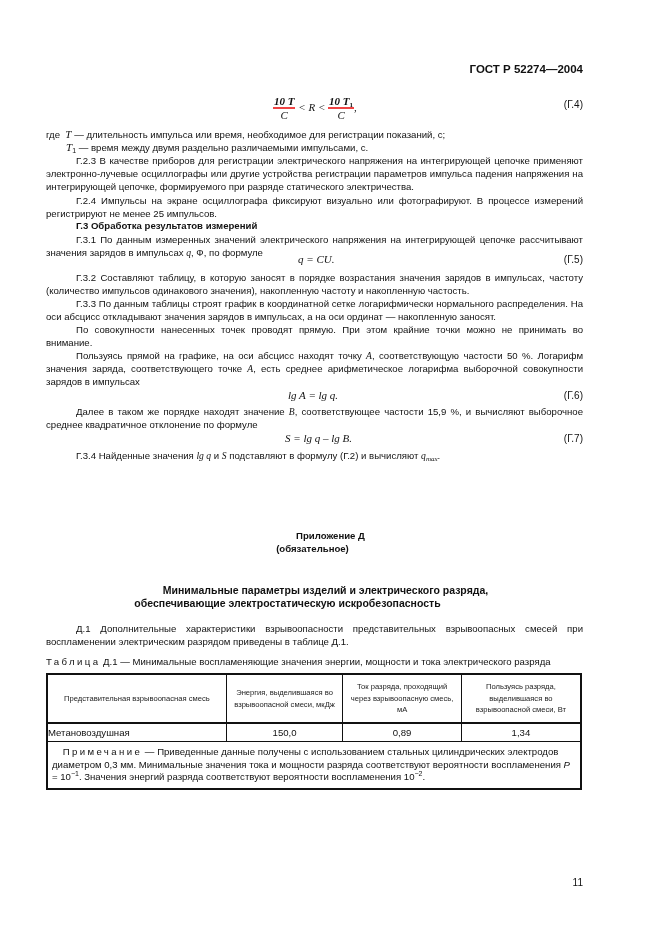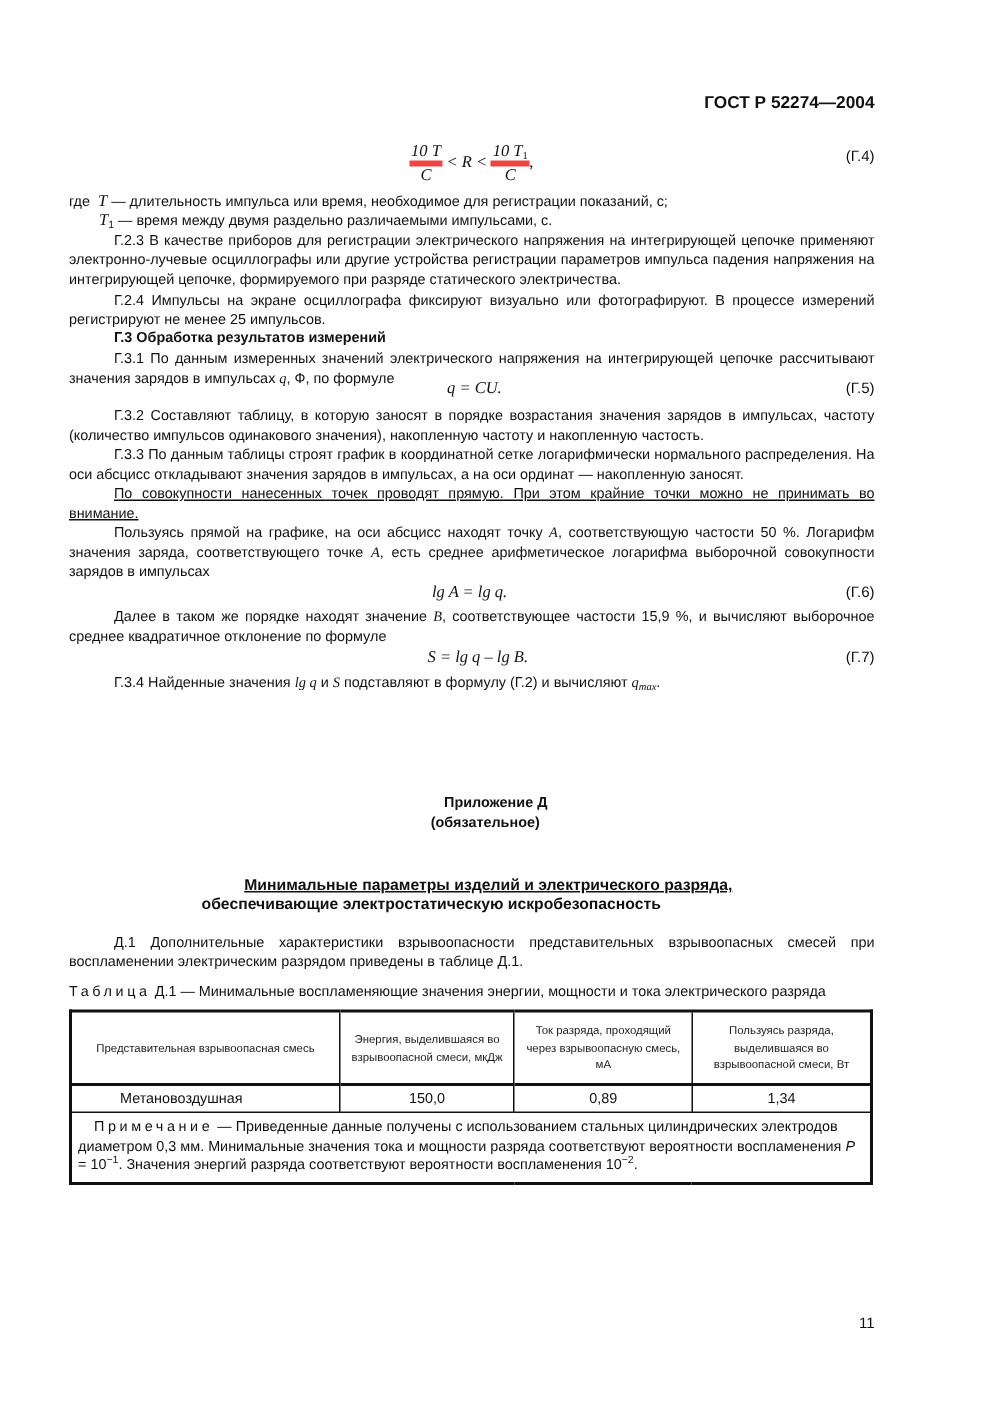--- a/index.html
+++ b/index.html
@@ -9,30 +9,30 @@
   .hdr { right:78px; top:63px; font-weight:bold; font-size:11.5px; }
   .para { left:46px; width:537px; line-height:13.2px; text-align:justify; }
   .indent { text-indent:30px; }
   .line { position:absolute; left:46px; width:537px; white-space:nowrap; }
   .ind { left:76px; width:507px; }
   .serif { font-family:"Liberation Serif", serif; font-style:italic; }
   .rom { font-family:"Liberation Serif", serif; font-style:normal; }
   .formula { position:absolute; font-family:"Liberation Serif", serif; font-size:11px; white-space:nowrap; }
   .fnum { position:absolute; right:78px; font-family:"Liberation Sans", sans-serif; font-size:10px; }
   .frac { display:inline-block; vertical-align:middle; text-align:center; }
-  .frac .num { display:block; border-bottom:4px solid #ef4444; padding:0 1px; line-height:12px; }
+  .frac .num { display:block; border-bottom:2px solid #ef4444; padding:0 1px; line-height:12px;font-weight:bold; }
   .frac .den { display:block; line-height:12px; }
   .bold { font-weight:bold; }
   .center { text-align:center; }
   table.t { position:absolute; left:46px; top:673px; width:536px; border-collapse:collapse; font-size:9.6px; }
   table.t td, table.t th { border:1px solid #111; padding:0 4px; }
   table.t th { font-weight:normal; font-size:7.6px; line-height:11.5px; height:47px; text-align:center; color:#222; }
   table.t tr.hr th { border-top:2px solid #111; border-bottom:2px solid #111; }
   table.t td { height:17px; text-align:center; }
-  table.t td.first { text-align:left; padding-left:32px; }
+  table.t td.first { text-align:left; padding-left:0; }
   table.t td.note { text-align:left; line-height:12.5px; height:42px; padding:2px 4px; border-bottom:2px solid #111; }
   table.t .c1 { border-left:2px solid #111; }
   table.t .c4 { border-right:2px solid #111; }
   .spaced { letter-spacing:2.4px; }
   sup { font-size:7px; vertical-align:4px; line-height:0; }
   sub { font-size:7px; vertical-align:-2px; line-height:0; }
 </style>
 </head>
 <body>
 
@@ -59,36 +59,36 @@
 <div class="abs bold" style="left:76px; top:220px;">Г.3 Обработка результатов измерений</div>
 
 <div class="abs para indent" style="top:233px;"><span>Г.3.1 По данным измеренных значений электрического напряжения на интегрирующей цепочке рассчитывают значения зарядов в импульсах </span><span class="serif">q</span><span>, Ф, по формуле</span></div>
 
 <div class="formula serif" style="left:298px; top:253px;">q = CU.</div>
 <div class="fnum" style="top:254px;">(Г.5)</div>
 
 <div class="abs para indent" style="top:271px;">Г.3.2 Составляют таблицу, в которую заносят в порядке возрастания значения зарядов в импульсах, частоту (количество импульсов одинакового значения), накопленную частоту и накопленную частость.</div>
 
 <div class="abs para indent" style="top:297px;">Г.3.3 По данным таблицы строят график в координатной сетке логарифмически нормального распределения. На оси абсцисс откладывают значения зарядов в импульсах, а на оси ординат — накопленную заносят.</div>
-<div class="abs para indent" style="top:323px;text-decoration:underline;">По совокупности нанесенных точек проводят прямую. При этом крайние точки можно не принимать во внимание.</div>
+<div class="abs para indent" style="top:323px;">По совокупности нанесенных точек проводят прямую. При этом крайние точки можно не принимать во внимание.</div>
 <div class="abs para indent" style="top:349px;"><span>Пользуясь прямой на графике, на оси абсцисс находят точку </span><span class="serif">A</span><span>, соответствующую частости 50 %. Логарифм значения заряда, соответствующего точке </span><span class="serif">A</span><span>, есть среднее арифметическое логарифма выборочной совокупности зарядов в импульсах</span></div>
 
 <div class="formula serif" style="left:288px; top:389px;">lg A = lg q.</div>
 <div class="fnum" style="top:390px;">(Г.6)</div>
 
 <div class="abs para indent" style="top:405px;"><span>Далее в таком же порядке находят значение </span><span class="serif">B</span><span>, соответствующее частости 15,9 %, и вычисляют выборочное среднее квадратичное отклонение по формуле</span></div>
 
 <div class="formula serif" style="left:285px; top:432px;">S = lg q – lg B.</div>
 <div class="fnum" style="top:433px;">(Г.7)</div>
 
 <div class="line ind" style="top:450px;"><span>Г.3.4 Найденные значения </span><span class="serif">lg q</span><span> и </span><span class="serif">S</span><span> подставляют в формулу (Г.2) и вычисляют </span><span class="serif">q</span><sub class="serif">max</sub><span>.</span></div>
 
 <div class="abs bold center" style="left:0; width:661px; top:530px;">Приложение Д</div>
-<div class="abs bold center" style="left:11px; width:625px; top:543px;">(обязательное)</div>
-<div class="abs bold center" style="left:0; width:651px; top:584px; font-size:10.5px;text-decoration:underline;">Минимальные параметры изделий и электрического разряда,</div>
+<div class="abs bold center" style="left:0; width:625px; top:543px;">(обязательное)</div>
+<div class="abs bold center" style="left:0; width:651px; top:584px; font-size:10.5px;">Минимальные параметры изделий и электрического разряда,</div>
 <div class="abs bold center" style="left:0; width:575px; top:597px; font-size:10.5px;">обеспечивающие электростатическую искробезопасность</div>
 <div class="abs para indent" style="top:622px;">Д.1 Дополнительные характеристики взрывоопасности представительных взрывоопасных смесей при воспламенении электрическим разрядом приведены в таблице Д.1.</div>
 <div class="line" style="top:656px;"><span class="spaced">Таблица</span><span> Д.1 — Минимальные воспламеняющие значения энергии, мощности и тока электрического разряда</span></div>
 
 <table class="t">
   <colgroup>
       <col style="width:180px">
       <col style="width:117px">
       <col style="width:119px">
       <col style="width:120px">

